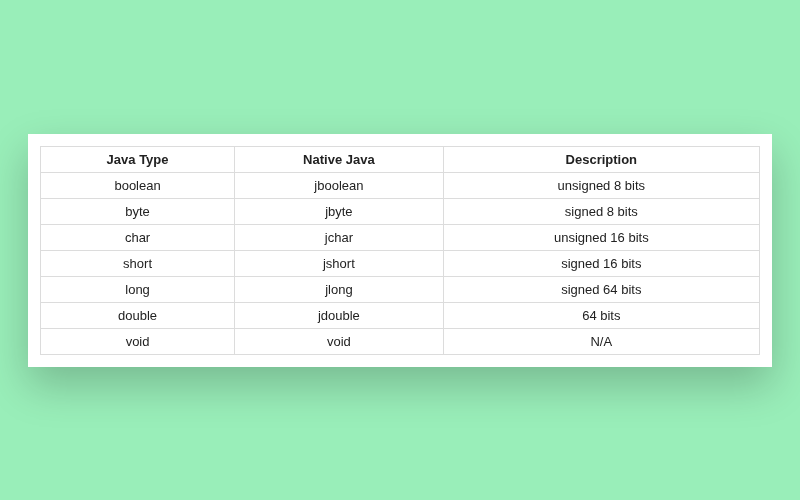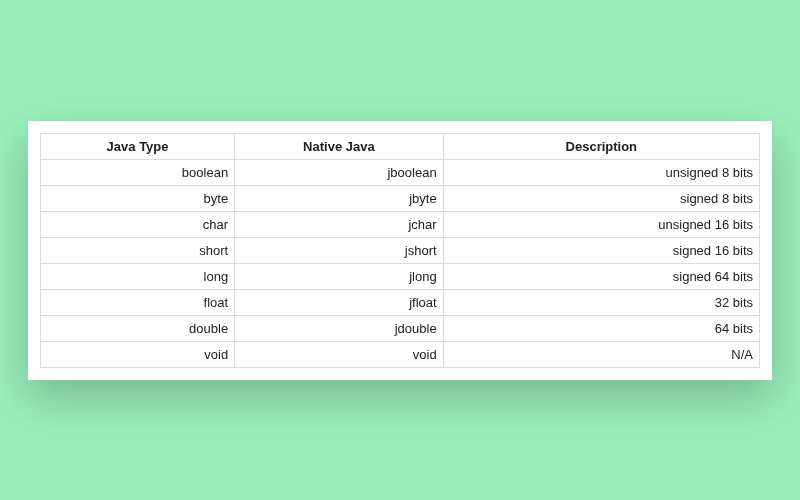--- a/index.html
+++ b/index.html
@@ -22,21 +22,21 @@
     box-shadow: 0 18px 40px rgba(0,0,0,0.22);
   }
   table {
     width: 100%;
     border-collapse: collapse;
     font-size: 13px;
   }
   th, td {
     border: 1px solid #dcdcdc;
     padding: 5px 6px;
-    text-align: right;
+    text-align: center;
     color: #222;
   }
   th {
     text-align: center;
     font-weight: bold;
     background: #ffffff;
   }
   col.c1 { width: 27%; }
   col.c2 { width: 29%; }
   col.c3 { width: 44%; }
@@ -78,25 +78,20 @@
         <td>short</td>
         <td>jshort</td>
         <td>signed 16 bits</td>
       </tr>
       <tr>
         <td>long</td>
         <td>jlong</td>
         <td>signed 64 bits</td>
       </tr>
       <tr>
-        <td>float</td>
-        <td>jfloat</td>
-        <td>32 bits</td>
-      </tr>
-      <tr>
         <td>double</td>
         <td>jdouble</td>
         <td>64 bits</td>
       </tr>
       <tr>
         <td>void</td>
         <td>void</td>
         <td>N/A</td>
       </tr>
     </tbody>

